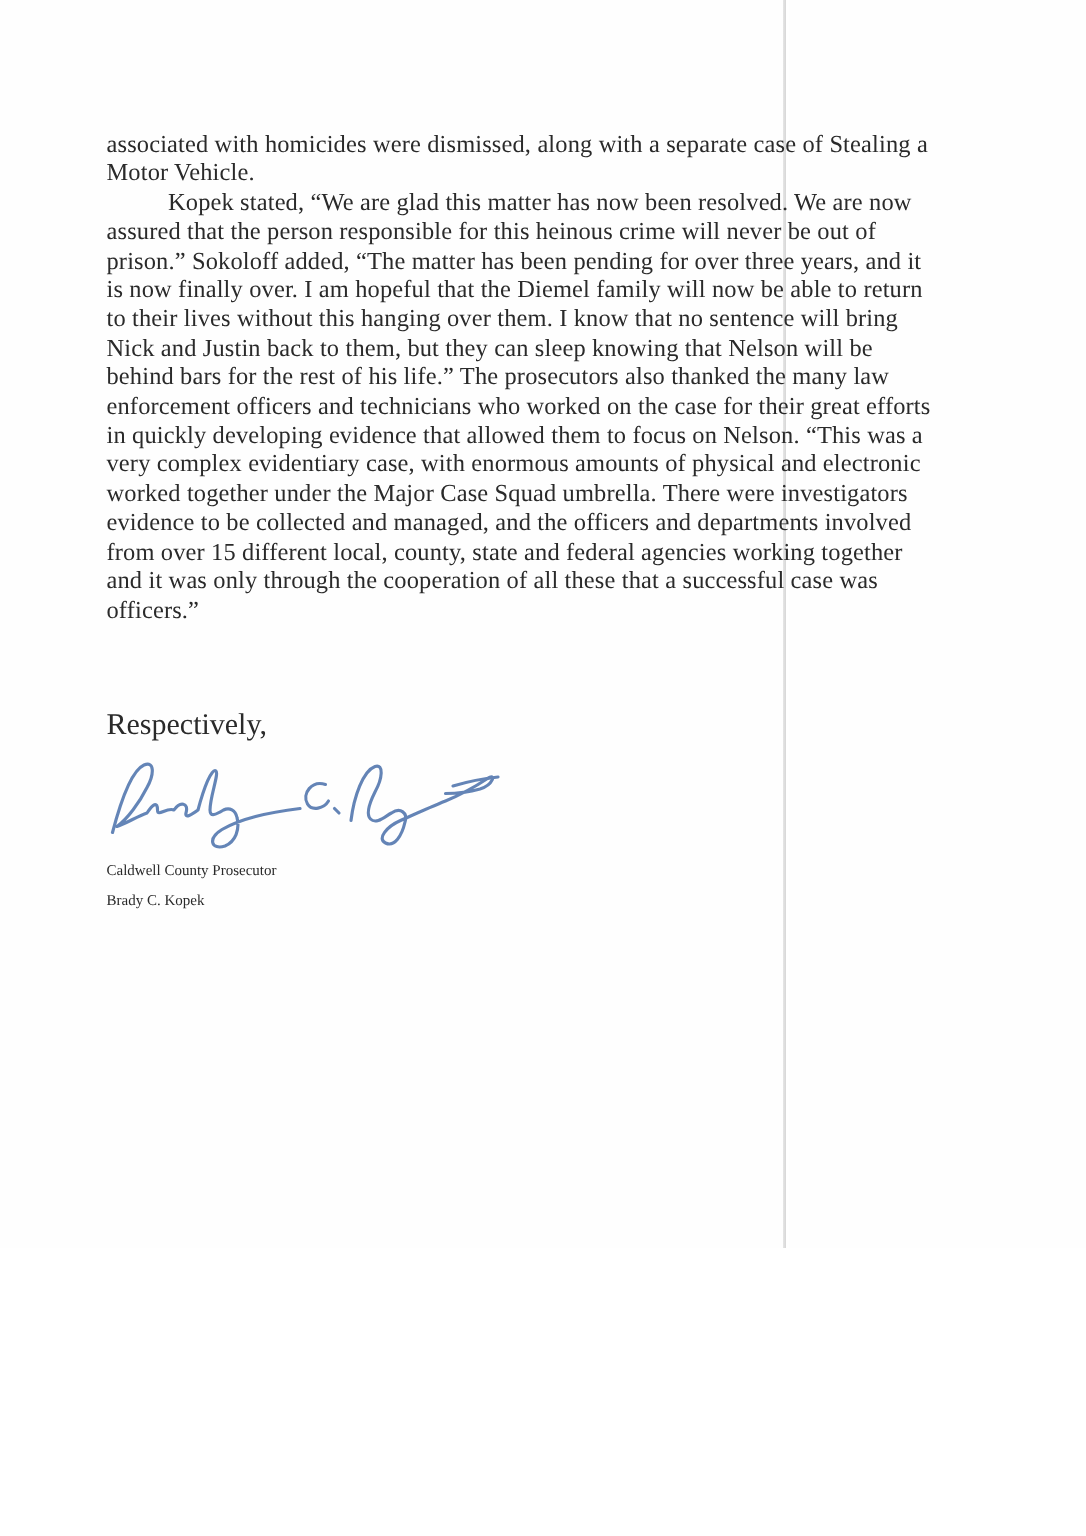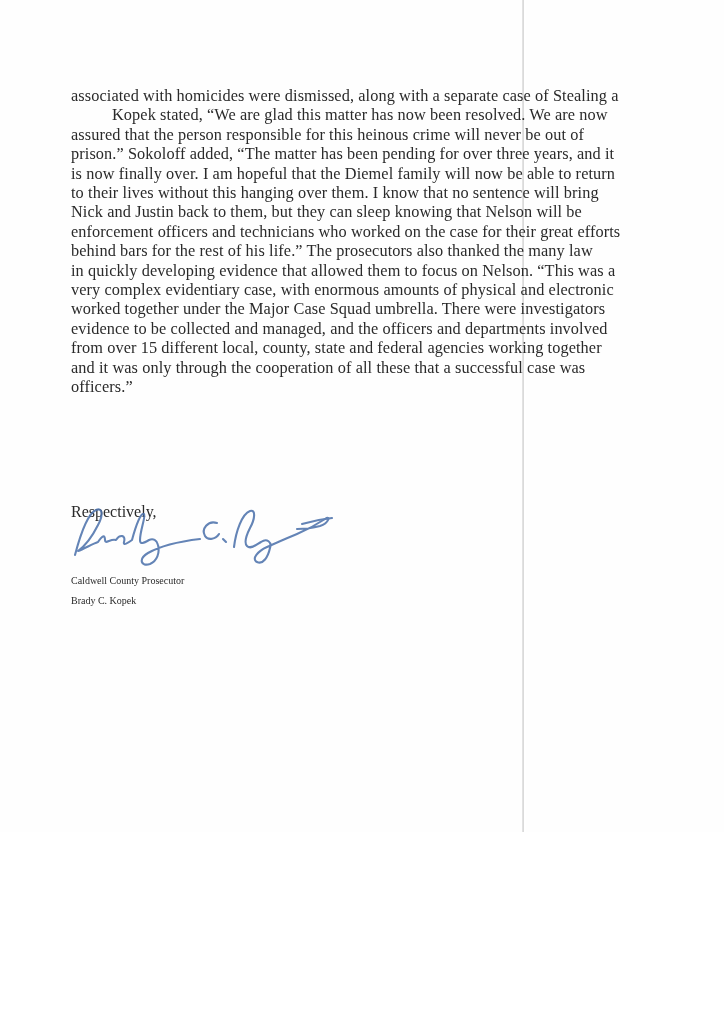--- a/index.html
+++ b/index.html
@@ -51,22 +51,22 @@
     width: 596px;
     font-size: 16.3px;
     line-height: 19.4px;
     letter-spacing: 0.1px;
   }
   .body-text .line { white-space: nowrap; }
   .body-text .line.indent { padding-left: 41px; }
 
   .salutation {
     position: absolute;
-    left: 71px; top: 502px;
-    font-size: 16px;
+    left: 71px; top: 474px;
+    font-size: 20px;
     line-height: 19.4px;
   }
   .signature {
     position: absolute;
     left: 66px; top: 498px;
     width: 272px; height: 72px;
   }
   .signoff-block {
     position: absolute;
     left: 71px; top: 571px;
@@ -76,28 +76,29 @@
 </style>
 </head>
 <body>
 
 <div class="page">
 
   <div class="fold-line"></div>
 
   <div class="body-text">
     <div class="line">associated with homicides were dismissed, along with a separate case of Stealing a</div>
+    <div class="line">Motor Vehicle.</div>
     <div class="line indent">Kopek stated, “We are glad this matter has now been resolved. We are now</div>
     <div class="line">assured that the person responsible for this heinous crime will never be out of</div>
     <div class="line">prison.” Sokoloff added, “The matter has been pending for over three years, and it</div>
     <div class="line">is now finally over. I am hopeful that the Diemel family will now be able to return</div>
     <div class="line">to their lives without this hanging over them. I know that no sentence will bring</div>
     <div class="line">Nick and Justin back to them, but they can sleep knowing that Nelson will be</div>
+    <div class="line">behind bars for the rest of his life.” The prosecutors also thanked the many law</div>
     <div class="line">enforcement officers and technicians who worked on the case for their great efforts</div>
-    <div class="line">behind bars for the rest of his life.” The prosecutors also thanked the many law</div>
     <div class="line">in quickly developing evidence that allowed them to focus on Nelson. “This was a</div>
     <div class="line">very complex evidentiary case, with enormous amounts of physical and electronic</div>
     <div class="line">worked together under the Major Case Squad umbrella. There were investigators</div>
     <div class="line">evidence to be collected and managed, and the officers and departments involved</div>
     <div class="line">from over 15 different local, county, state and federal agencies working together</div>
     <div class="line">and it was only through the cooperation of all these that a successful case was</div>
     <div class="line">officers.”</div>
   </div>
 
   <div class="salutation">Respectively,</div>

